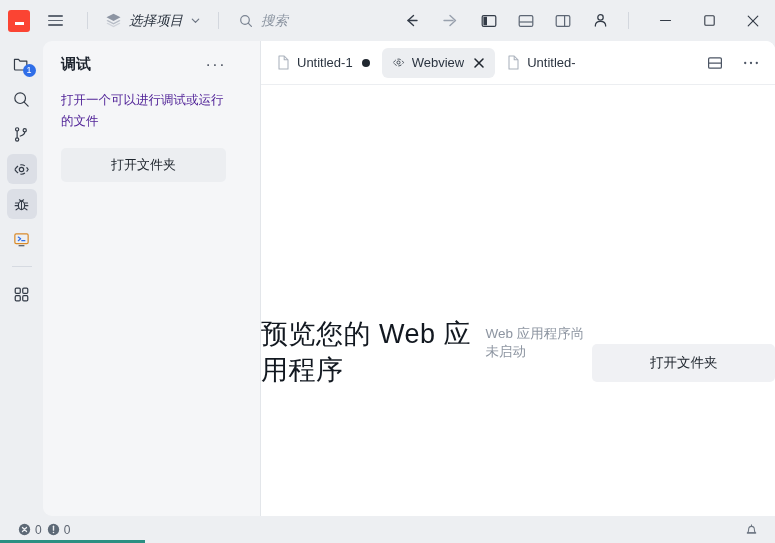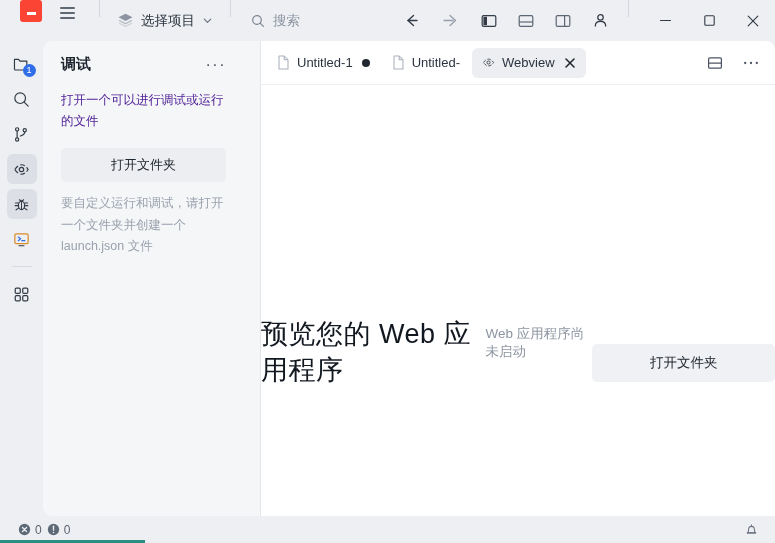--- a/index.html
+++ b/index.html
@@ -17,24 +17,26 @@
     background: #edeff2;
     display: flex;
     flex-direction: column;
   }
 
   
   .titlebar {
     height: 41px;
     flex: 0 0 41px;
     display: flex;
+    align-items: center;
     background: #edeff2;
-    padding: 0 0 0 20px;
+    padding: 0 0 0 8px;
     position: relative;
     z-index: 5;
+    font-style: italic;
   }
   .app-logo {
     width: 22px; height: 22px;
     background: #fb4433;
     border-radius: 3px;
     margin-right: 12px;
     display: flex; align-items: center; justify-content: center;
     flex: 0 0 auto;
   }
   .app-logo i {
@@ -504,53 +506,52 @@
     <div class="sidepanel">
       <div class="sp-head">
         <span class="sp-title">调试</span>
         <span class="sp-dots">···</span>
       </div>
 
       <div class="sp-desc">打开一个可以进行调试或运行的文件</div>
 
       <button class="sp-btn">打开文件夹</button>
 
-      <div class="sp-note">要自定义运行和调试，请打开一个文件夹并创建一个 launch.json 文件</div>
     </div>
 
     <div class="editor">
 
       <div class="tabbar">
 
         <div class="tab">
           <svg class="file-ico" viewBox="0 0 13 15">
             <path d="M2 1h5.2L11 4.8V14H2z" fill="none" stroke="#aab1bc" stroke-width="1.05" stroke-linejoin="round"></path>
             <path d="M7.2 1v3.8H11" fill="none" stroke="#aab1bc" stroke-width="1.05" stroke-linejoin="round"></path>
           </svg>
           <span class="tlabel">Untitled-1</span>
           <span class="dirty"></span>
-        </div>
-
-        <div class="tab">
-          <svg class="file-ico" viewBox="0 0 13 15">
-            <path d="M2 1h5.2L11 4.8V14H2z" fill="none" stroke="#aab1bc" stroke-width="1.05" stroke-linejoin="round"></path>
-            <path d="M7.2 1v3.8H11" fill="none" stroke="#aab1bc" stroke-width="1.05" stroke-linejoin="round"></path>
-          </svg>
-          <span class="tlabel">Untitled-</span>
         </div>
 
         <div class="tab active">
           <svg class="file-ico" viewBox="0 0 16 16">
             <path d="M1.8 8c1.9-2.8 4-4.2 6.2-4.2S12.3 5.2 14.2 8c-1.9 2.8-4 4.2-6.2 4.2S3.7 10.8 1.8 8z" fill="none" stroke="#333b47" stroke-width="1.1" stroke-dasharray="4.2 2.2"></path>
             <circle cx="8" cy="8" r="1.9" fill="none" stroke="#333b47" stroke-width="1.1"></circle>
           </svg>
           <span class="tlabel">Webview</span>
           <svg class="closex" viewBox="0 0 12 12">
             <path d="M2 2 10 10M10 2 2 10" stroke="#20272f" stroke-width="1.55" stroke-linecap="round"></path>
           </svg>
+        </div>
+
+        <div class="tab">
+          <svg class="file-ico" viewBox="0 0 13 15">
+            <path d="M2 1h5.2L11 4.8V14H2z" fill="none" stroke="#aab1bc" stroke-width="1.05" stroke-linejoin="round"></path>
+            <path d="M7.2 1v3.8H11" fill="none" stroke="#aab1bc" stroke-width="1.05" stroke-linejoin="round"></path>
+          </svg>
+          <span class="tlabel">Untitled-</span>
         </div>
 
         <div class="tabbar-right">
           <div class="iconbtn">
             <svg width="16" height="16" viewBox="0 0 16 16">
               <rect x="1.6" y="2.8" width="12.8" height="10.4" rx="1.3" fill="none" stroke="#4c5564" stroke-width="1.25"></rect>
               <path d="M1.6 8h12.8" stroke="#4c5564" stroke-width="1.25"></path>
             </svg>
           </div>
           <div class="iconbtn">

